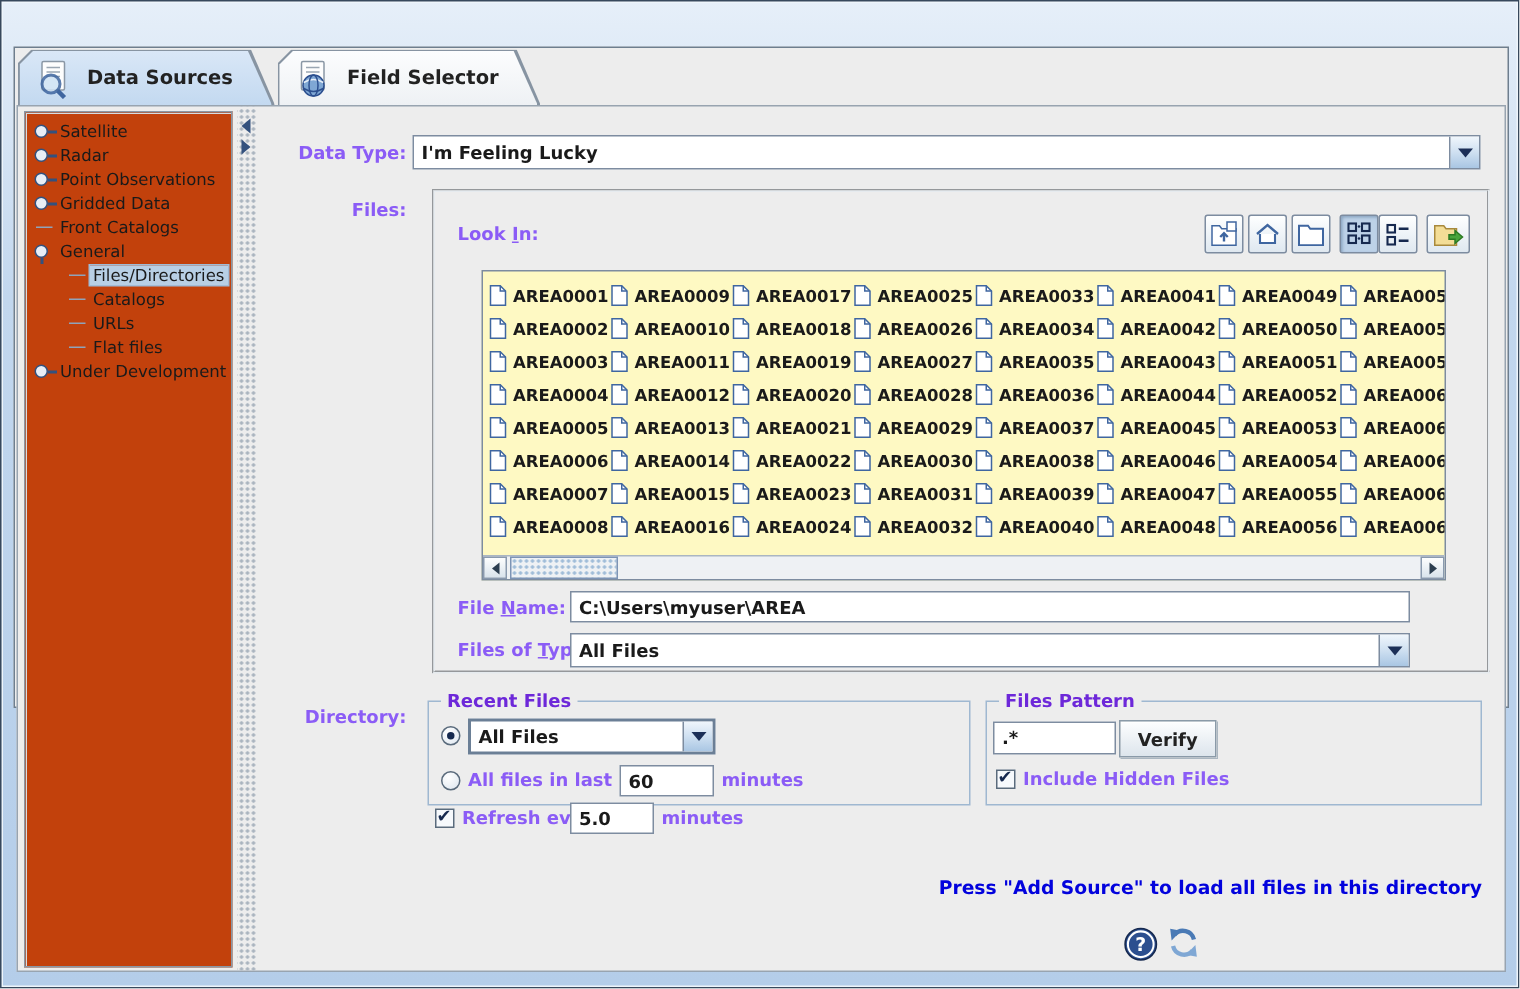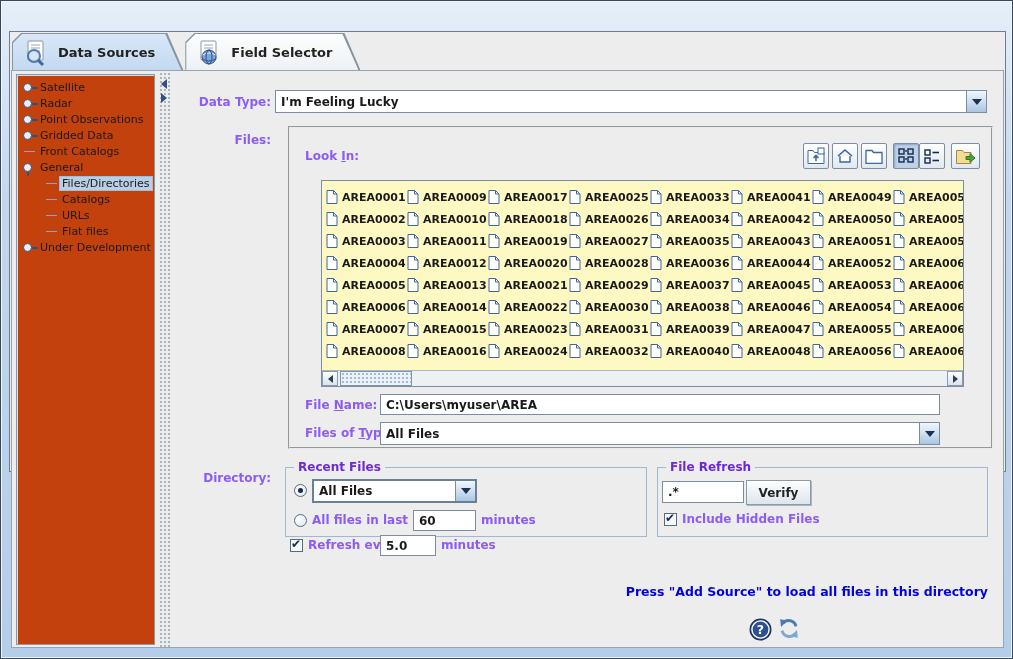--- a/index.html
+++ b/index.html
@@ -767,21 +767,21 @@
         </div>
 
         <span class="checkbox checked" style="left:119px; top:468px;"></span>
         <span class="flabel" style="position:absolute; left:137px; top:467px;">Refresh every</span>
         <div class="tfield" style="left:209px; top:464px; width:56px; height:21px;">
             <span>5.0</span>
           </div>
         <span class="flabel" style="position:absolute; left:270px; top:467px;">minutes</span>
 
         <div class="group" style="left:486px; top:396px; width:331px; height:70px;">
-          <span class="group-title">File Refresh</span>
+          <span class="group-title">Files Pattern</span>
           <div class="tfield" style="left:4px; top:13px; width:82px; height:22px;">
               <span>.*</span>
             </div>
           <div class="push-btn" style="left:88px; top:12px; width:65px; height:25px;">
               <span>Verify</span>
             </div>
           <span class="checkbox checked" style="left:6px; top:45px;"></span>
           <span class="flabel" style="position:absolute; left:24px; top:44px;">Include Hidden Files</span>
         </div>
 

